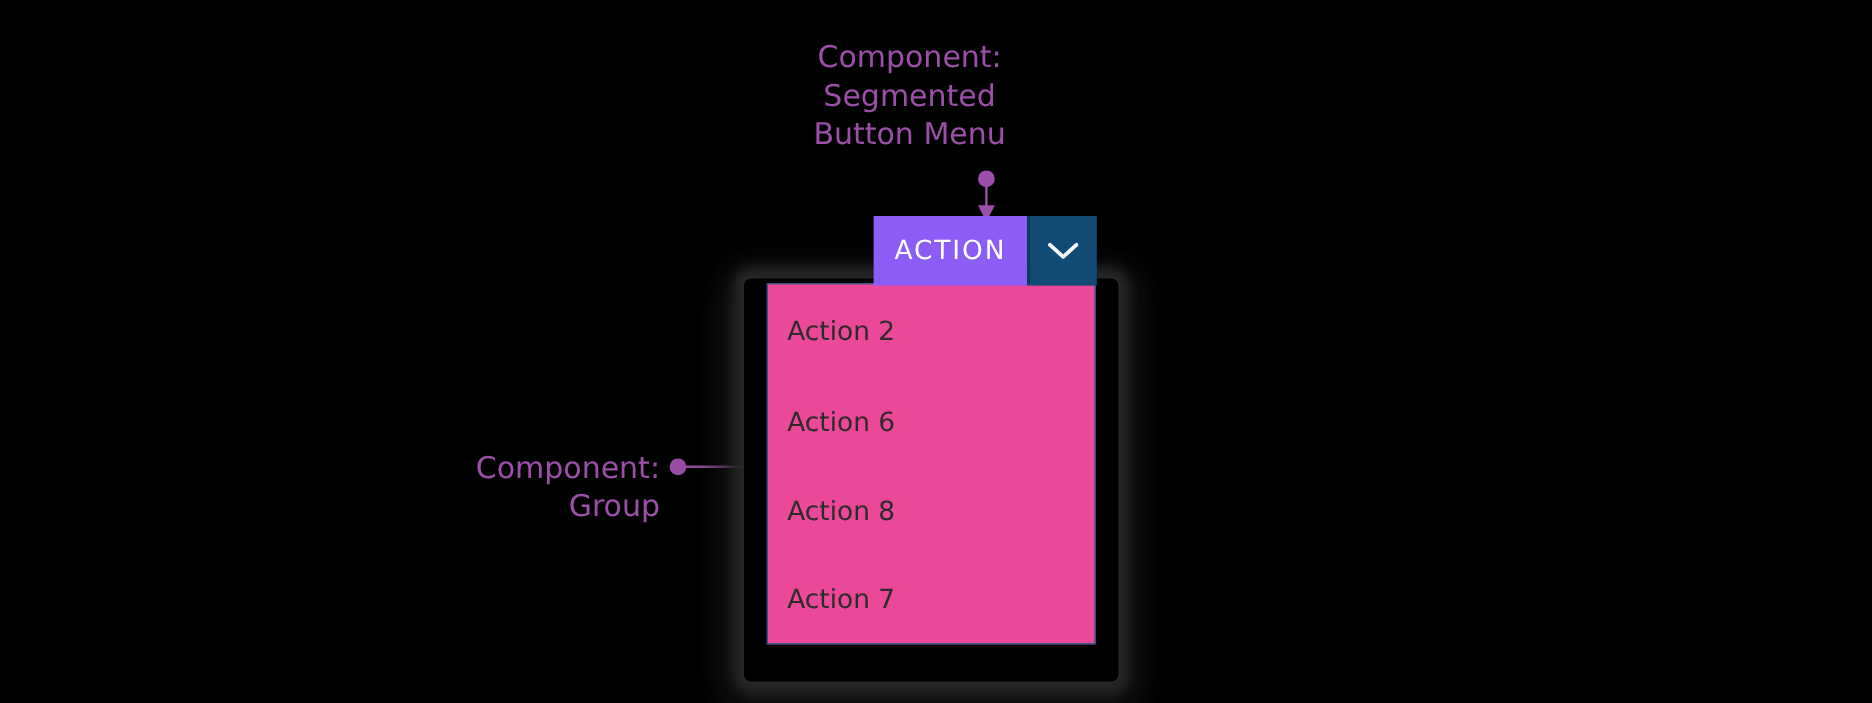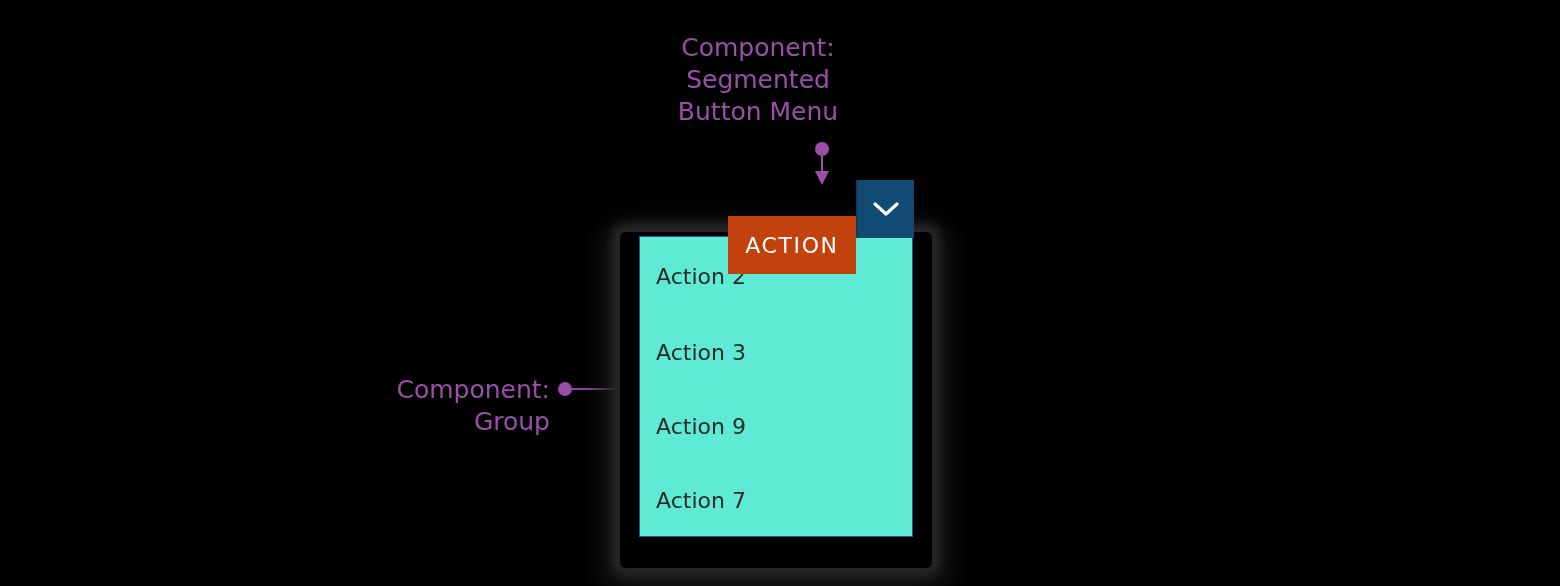--- a/index.html
+++ b/index.html
@@ -73,36 +73,35 @@
   
   #segmented-button-group {
     position: absolute;
     left: 728px;
     top: 180px;
     display: flex;
     height: 58px;
     z-index: 5;
   }
   #action-primary-button {
-    background: #c2410c;
+    background: #8b5cf6;
     color: #FFFFFF;
     font-size: 22px;
     letter-spacing: 1.6px;
     font-weight: 400;
     display: flex;
     align-items: center;
     justify-content: center;
     width: 128px;
     height: 58px;
     box-sizing: border-box;
     cursor: pointer;
     user-select: none;
     border: none;
     font-family: "DejaVu Sans", sans-serif;
-    margin-top: 36px;
   }
   #segment-divider {
     width: 2px;
     height: 58px;
     background: #0E3D5F;
     flex: 0 0 auto;
   }
   #action-dropdown-toggle {
     background: #114A72;
     width: 56px;
@@ -132,21 +131,21 @@
       0 6px 26px 14px rgba(28,28,28,0.8),
       0 10px 38px 20px rgba(18,18,18,0.55);
     z-index: 2;
   }
   #action-menu {
     position: absolute;
     left: 639px;
     top: 236px;
     width: 274px;
     height: 301px;
-    background: #5eead4;
+    background: #ec4899;
     border: 1.5px solid #1C5C8C;
     box-sizing: border-box;
     z-index: 4;
     overflow: hidden;
   }
   .menu-item {
     height: 74px;
     display: flex;
     align-items: center;
     padding-left: 16px;
@@ -196,18 +195,18 @@
     <div id="segment-divider"></div>
     <button id="action-dropdown-toggle">
       <svg width="26" height="16" viewBox="0 0 26 16">
         <polyline points="2,3 13,13 24,3" fill="none" stroke="#FFFFFF" stroke-width="3.2" stroke-linecap="round" stroke-linejoin="round"></polyline>
       </svg>
     </button>
   </div>
 
   <div id="action-menu">
     <div class="menu-item">Action 2</div>
-    <div class="menu-item">Action 3</div>
-    <div class="menu-item">Action 9</div>
+    <div class="menu-item">Action 6</div>
+    <div class="menu-item">Action 8</div>
     <div class="menu-item">Action 7</div>
   </div>
 
 </div>
 
 </body></html>

